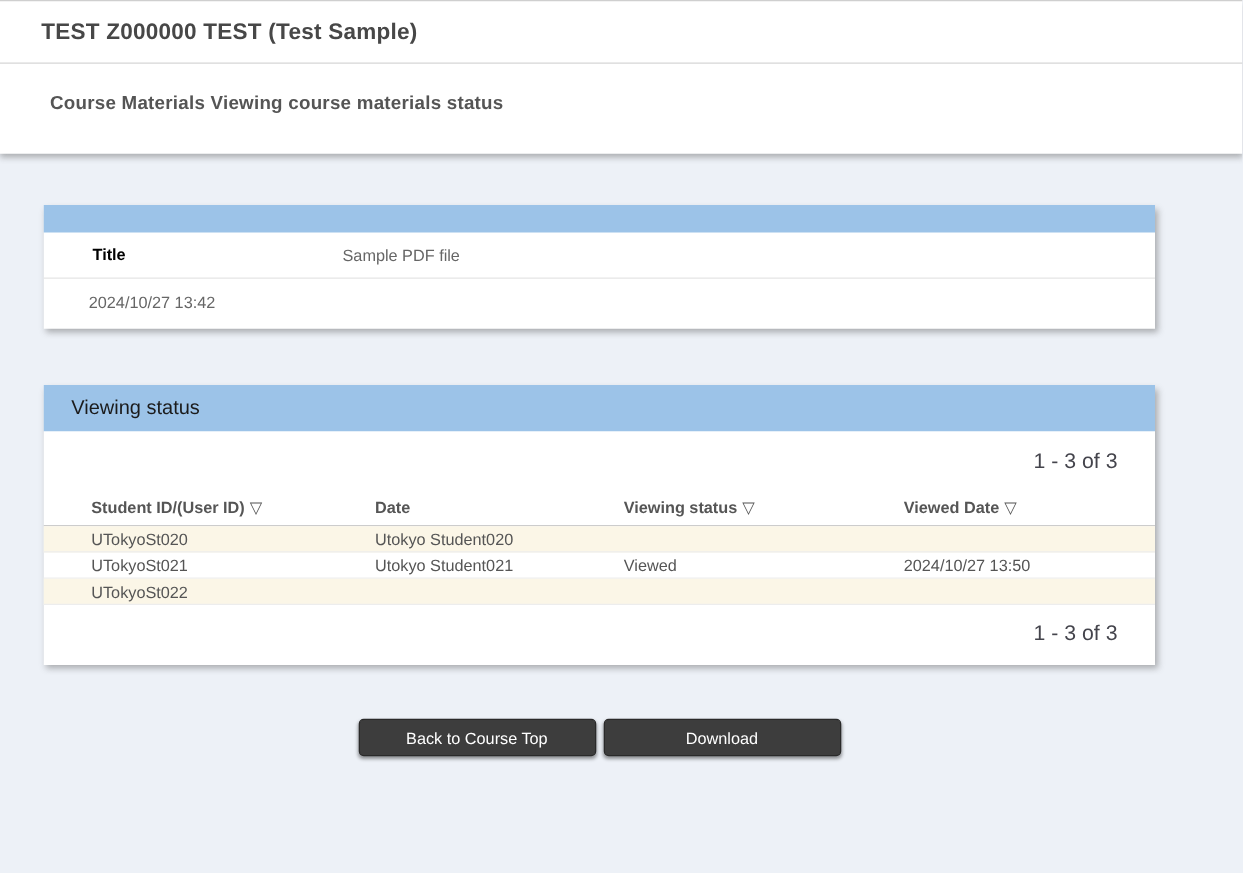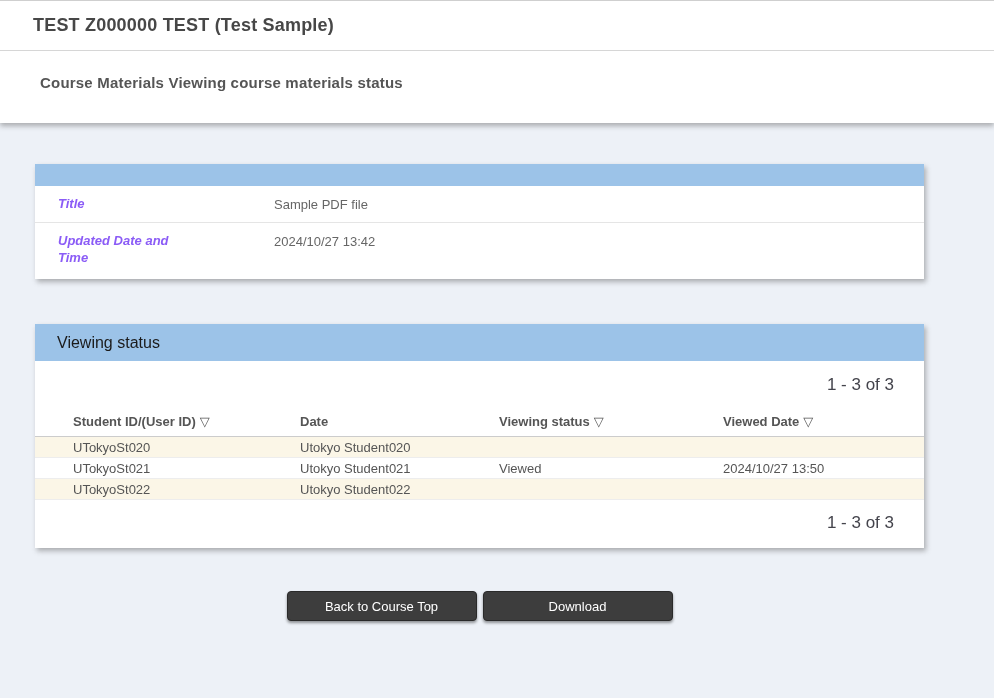--- a/index.html
+++ b/index.html
@@ -66,27 +66,26 @@
   .info-row {
     display: flex;
     align-items: flex-start;
     border-bottom: 1px solid #e5e5e5;
     padding: 9px 0 9px 0;
     min-height: 33px;
   }
   .info-row:last-child { border-bottom: none; padding-bottom: 13px; }
   .info-label {
     flex: 0 0 203px;
-    padding-left: 23px;
+    padding-left: 39px;
     padding-right: 62px;
     font-size: 13px;
     font-weight: bold;
-    color: #8b5cf6;
+    color: #000000;
     line-height: 17px;
-    font-style: italic;
   }
   .info-value {
     font-size: 13px;
     color: #666666;
     line-height: 17px;
     padding-top: 1px;
     margin-left: 36px;
   }
   .info-value a {
     color: #1717c9;
@@ -171,21 +170,20 @@
 <div class="panel" id="material-panel">
   <div class="panel-header slim"></div>
 
   <div class="info-row">
     <div class="info-label">Title</div>
     <div class="info-value">Sample PDF file</div>
   </div>
 
 
   <div class="info-row">
-    <div class="info-label">Updated Date and Time</div>
     <div class="info-value">2024/10/27 13:42</div>
   </div>
 </div>
 
 <div class="panel" id="status-panel">
   <div class="panel-header titled">Viewing status</div>
 
   <div class="pagination top">1 - 3 of 3</div>
 
   <div class="grid-row thead-row">
@@ -212,21 +210,20 @@
 
   <div class="grid-row data-row">
     <div>UTokyoSt021</div>
     <div>Utokyo Student021</div>
     <div>Viewed</div>
     <div>2024/10/27 13:50</div>
   </div>
 
   <div class="grid-row data-row stripe">
     <div>UTokyoSt022</div>
-    <div>Utokyo Student022</div>
     <div></div>
     <div></div>
   </div>
 
   <div class="pagination bottom">1 - 3 of 3</div>
 </div>
 
 <div class="button-bar">
   <button class="dark-btn">Back to Course Top</button>
   <button class="dark-btn">Download</button>

